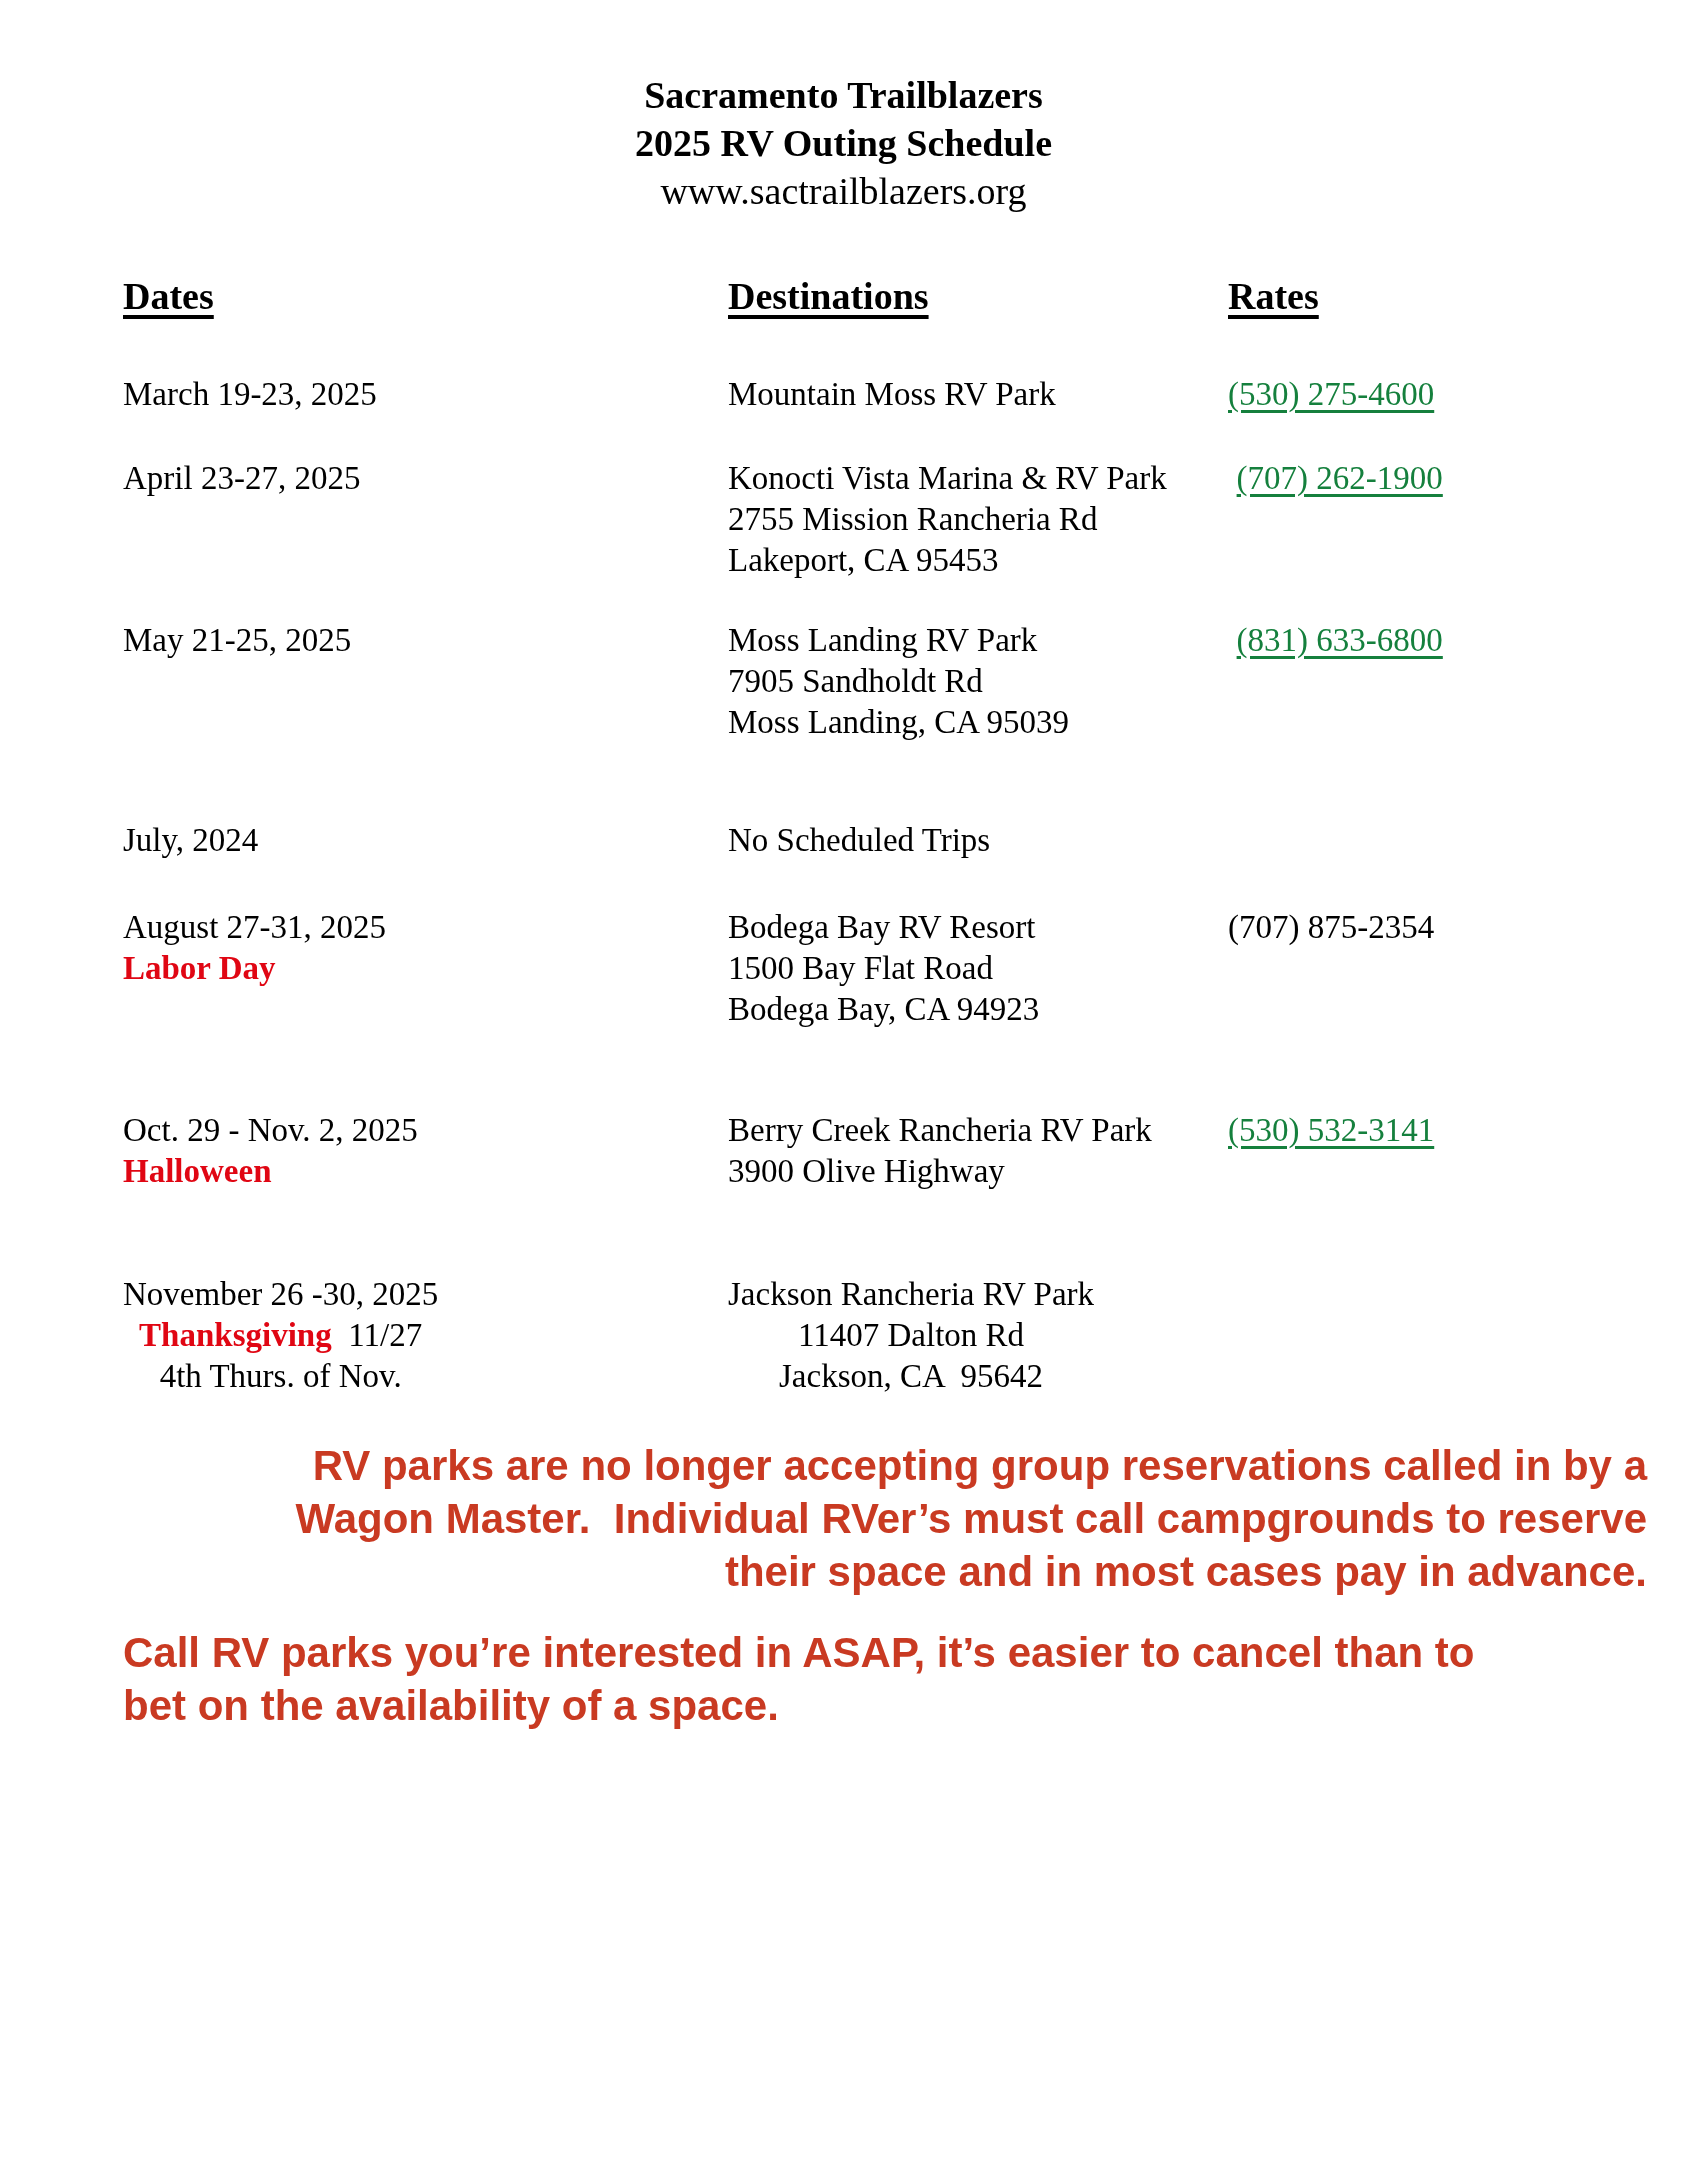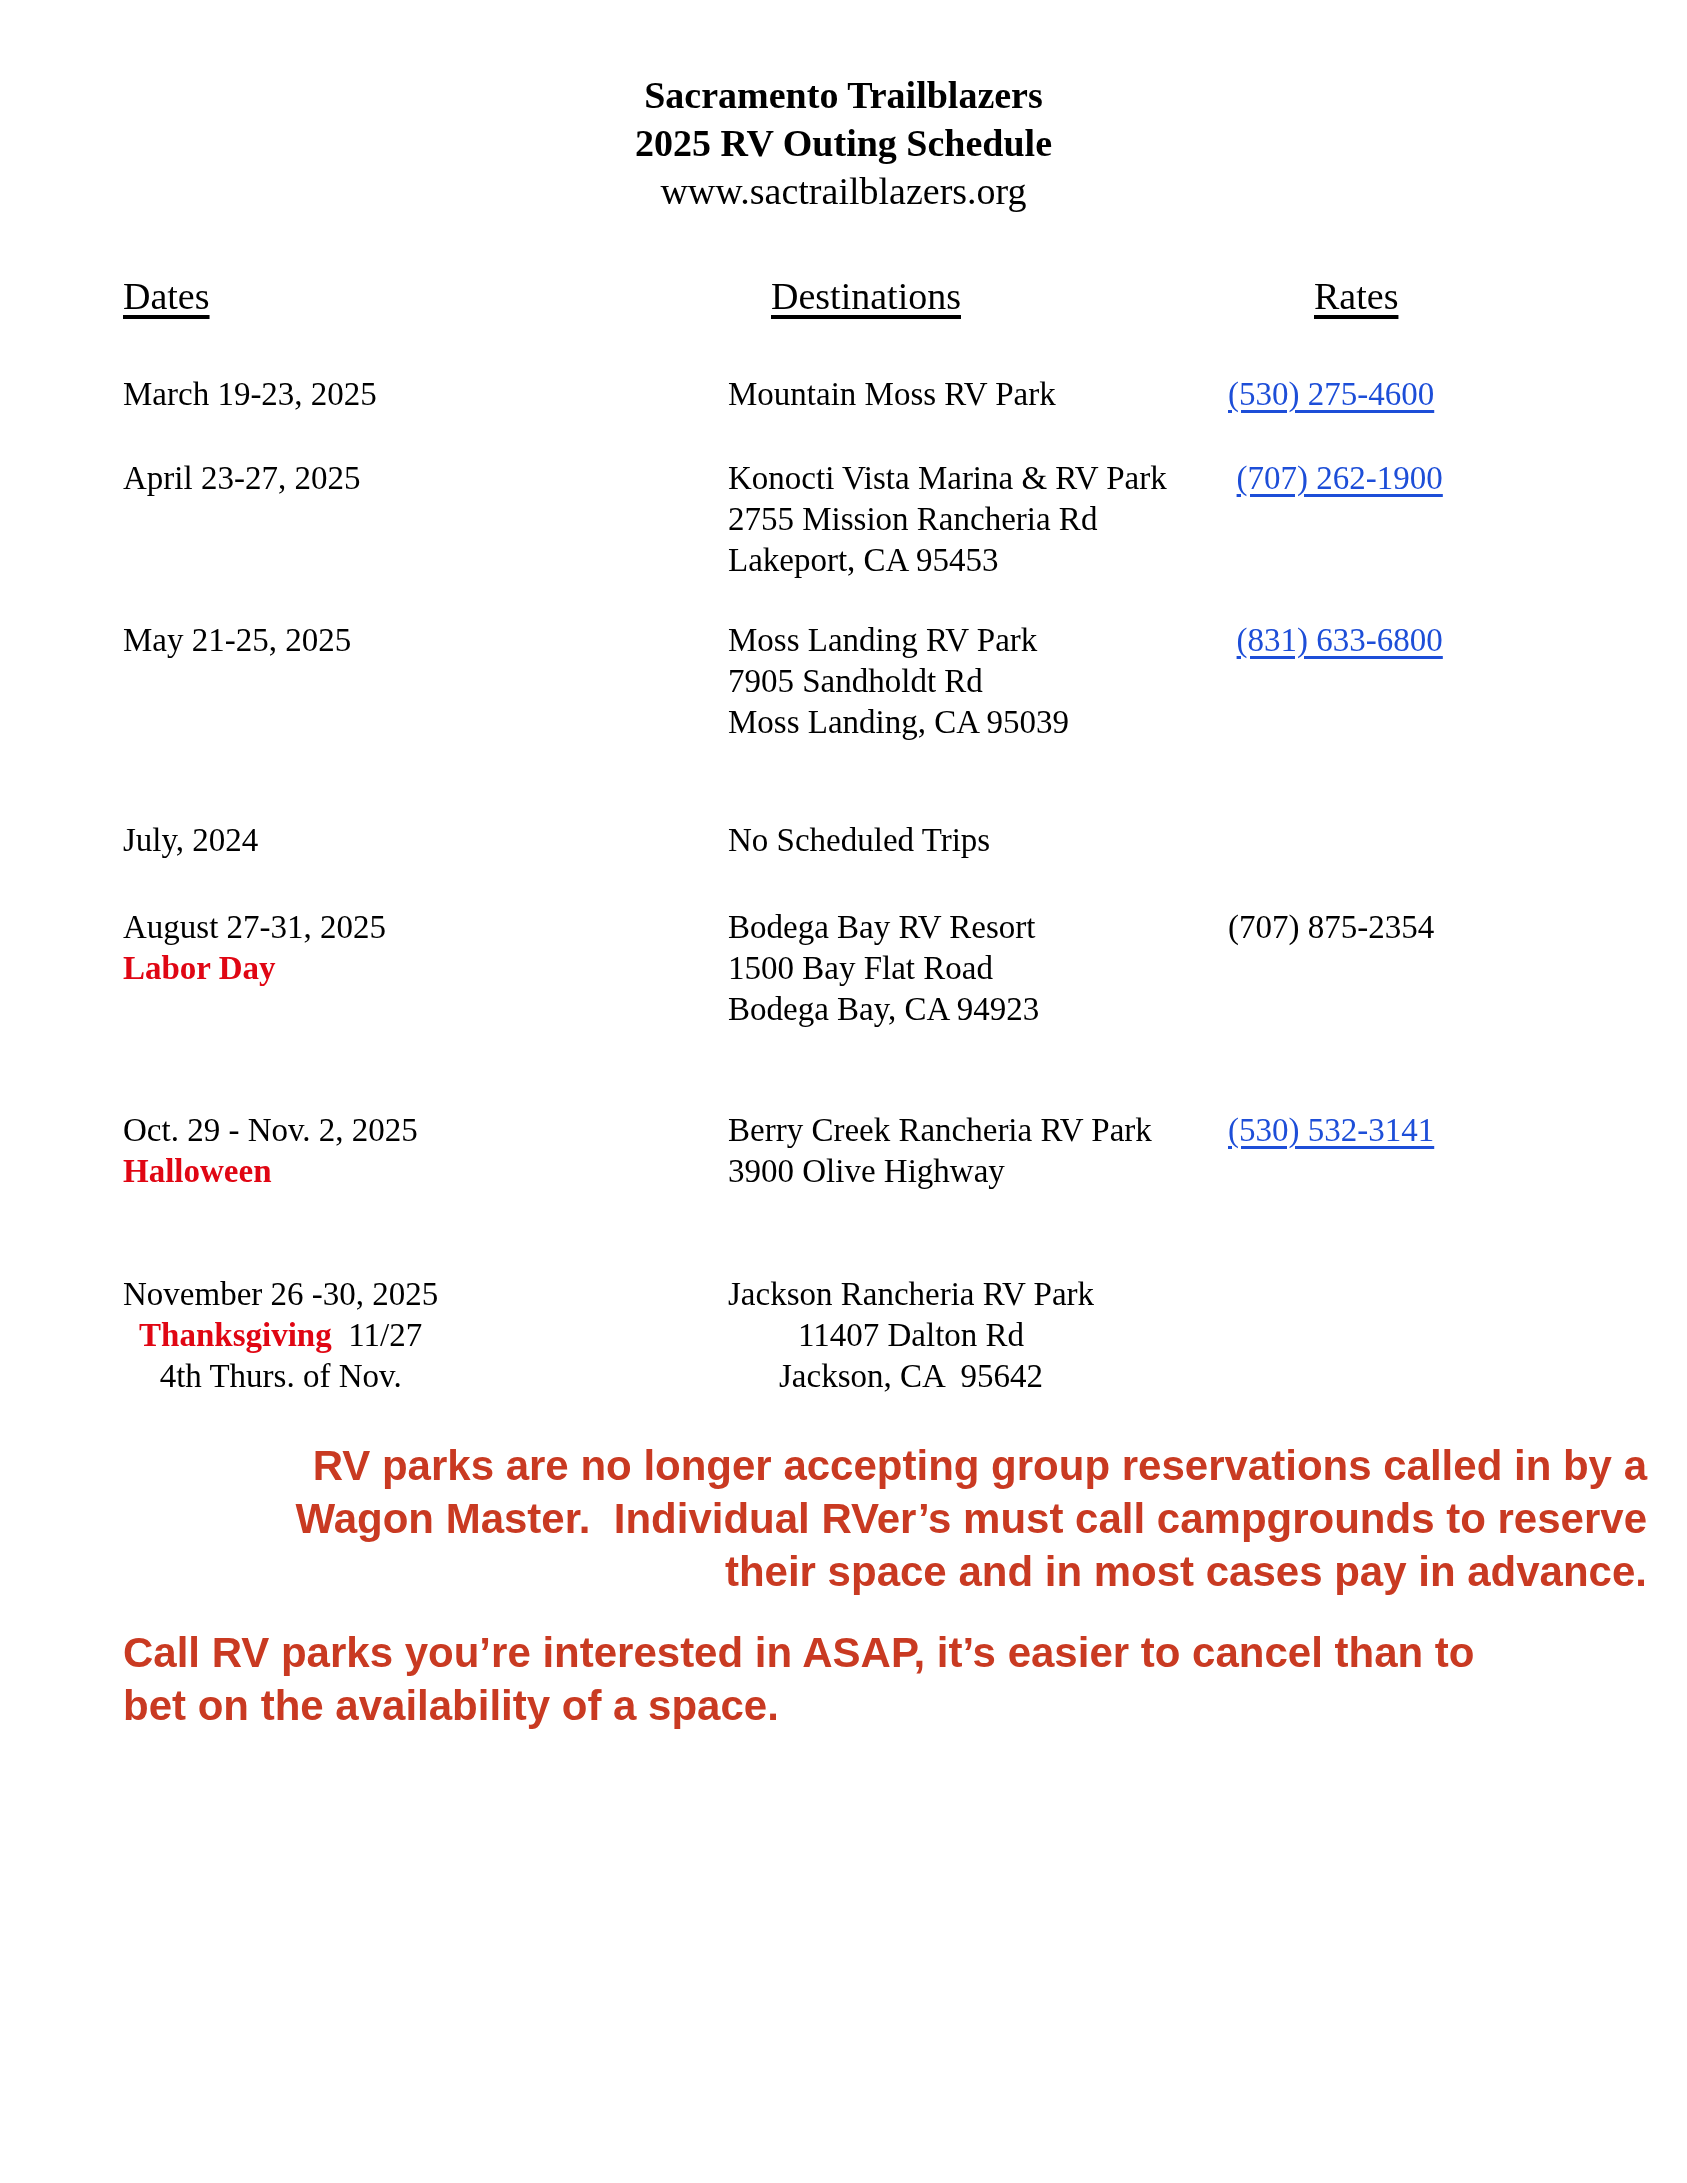--- a/index.html
+++ b/index.html
@@ -21,21 +21,21 @@
     text-align: center;
     font-size: 38px; line-height: 48px;
   }
   .doc-header .t-bold { font-weight: bold; }
   
   .col-headers {
     position: absolute;
     top: 272px; left: 123px; right: 0;
     display: grid;
     grid-template-columns: 605px 500px auto;
-    font-size: 38px; line-height: 48px; font-weight: normal; gap: 43px;
+    font-size: 38px; line-height: 48px; font-weight: bold;
   }
   .col-headers span {
     justify-self: start;
     text-decoration: underline;
     text-decoration-thickness: 4px;
     text-underline-offset: 6px;
   }
   
   .row {
     position: absolute;
@@ -44,21 +44,21 @@
     grid-template-columns: 605px 500px auto;
     font-size: 33px; line-height: 41px;
   }
   .cell { justify-self: start; }
   .date-line, .dest-line, .rate-line { white-space: pre; }
   .holiday {
     color: #e00613;
     font-weight: bold;
   }
   .rate-link {
-    color: #1d4ed8;
+    color: #15803d;
     text-decoration: underline;
     text-decoration-thickness: 2.6px;
     text-underline-offset: 4.6px;
     cursor: pointer;
     margin-top: 20px;
   }
   .rate-plain { color: #000000; }
   .rate-indent { padding-left: 8.6px; }
   
   .notice {

